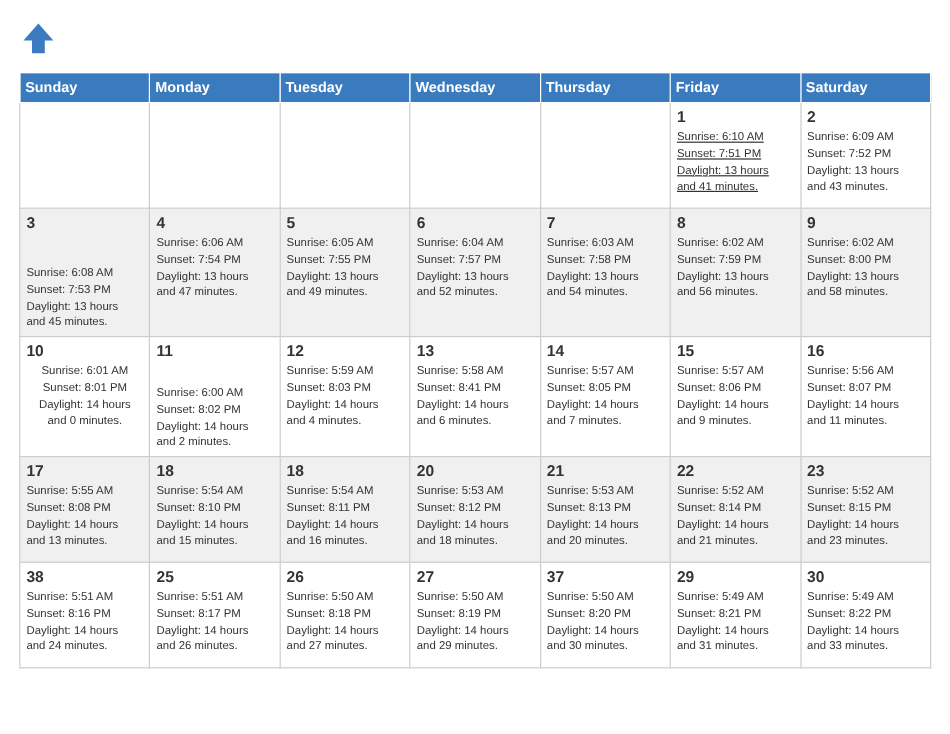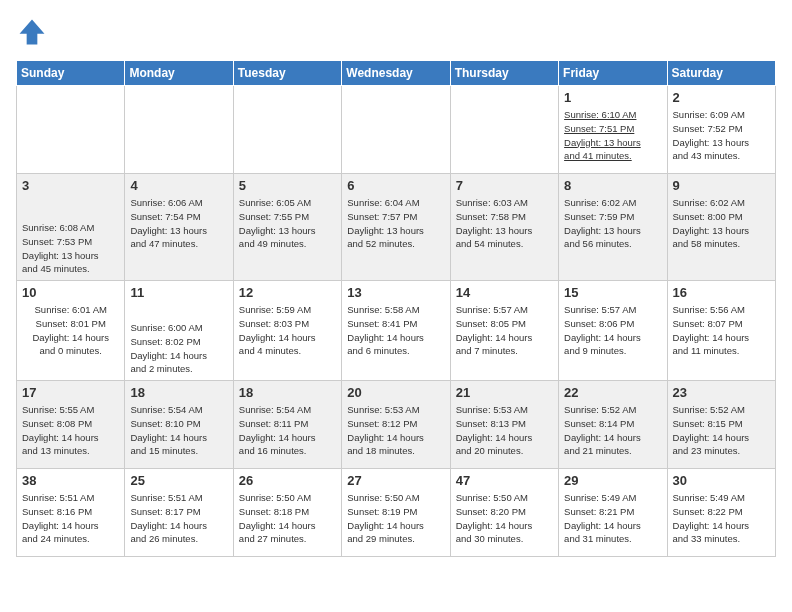--- a/index.html
+++ b/index.html
@@ -314,21 +314,21 @@
 and 27 minutes.</div>
         </td>
         <td>
           <span class="day-number">27</span>
           <div class="day-info" style="white-space: pre-line;">Sunrise: 5:50 AM
 Sunset: 8:19 PM
 Daylight: 14 hours
 and 29 minutes.</div>
         </td>
         <td>
-          <span class="day-number">47</span>
+          <span class="day-number">37</span>
           <div class="day-info" style="white-space: pre-line;">Sunrise: 5:50 AM
 Sunset: 8:20 PM
 Daylight: 14 hours
 and 30 minutes.</div>
         </td>
         <td>
           <span class="day-number">29</span>
           <div class="day-info" style="white-space: pre-line;">Sunrise: 5:49 AM
 Sunset: 8:21 PM
 Daylight: 14 hours

